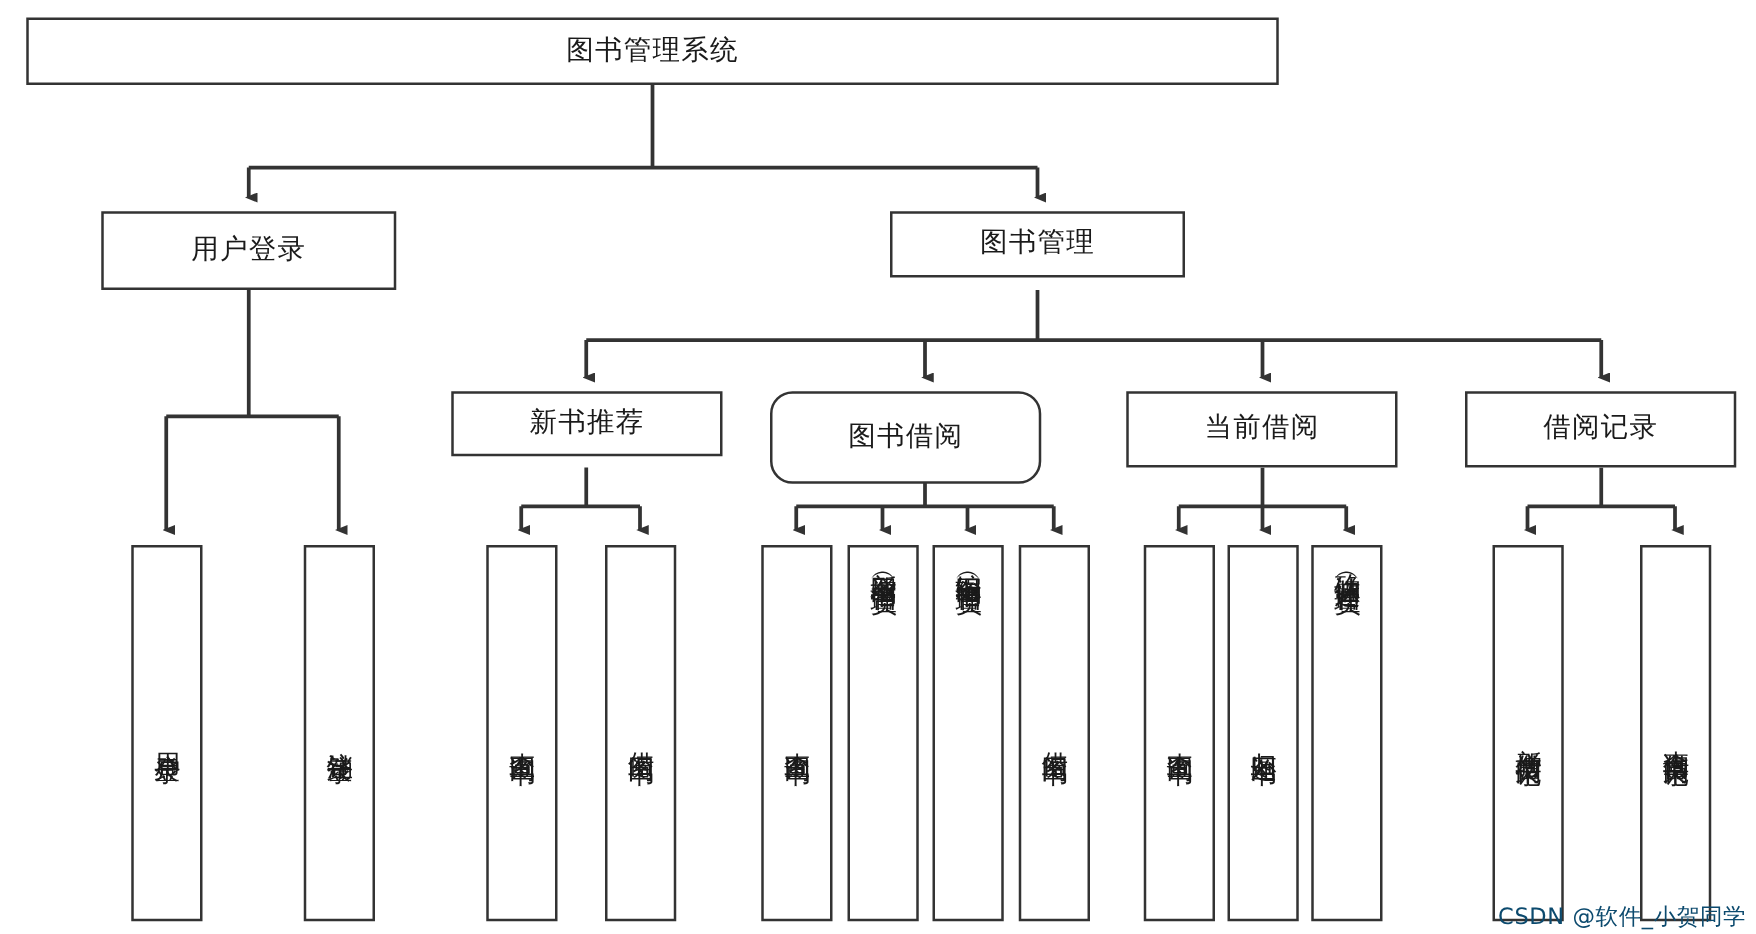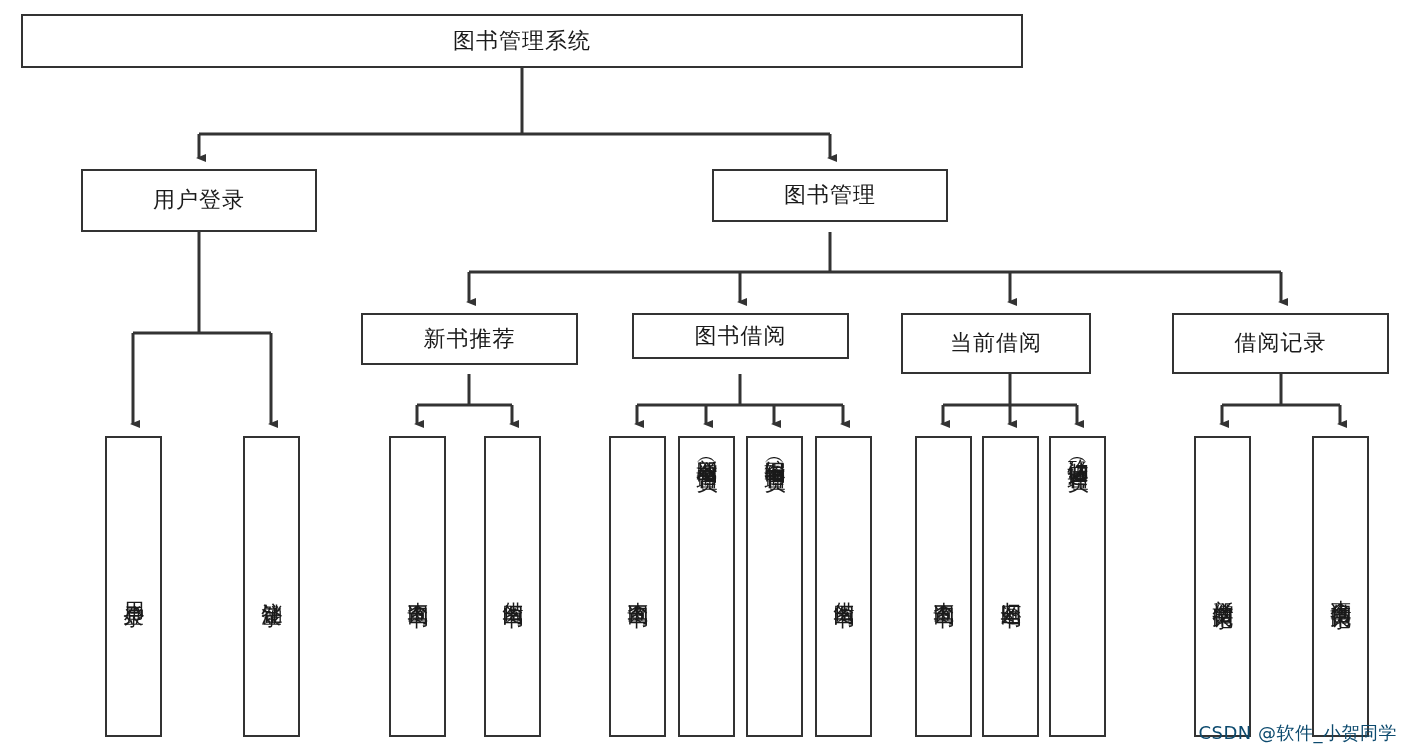--- a/index.html
+++ b/index.html
@@ -134,24 +134,24 @@
   <div class="node horiz" style="left:81px; top:169px; width:236px; height:63px;">
     <span>用户登录</span>
   </div>
   <div class="node horiz" style="left:712px; top:169px; width:236px; height:53px;">
     <span>图书管理</span>
   </div>
 
   <div class="node horiz" style="left:361px; top:313px; width:217px; height:52px;">
     <span>新书推荐</span>
   </div>
-  <div class="node horiz" style="left:632px; top:313px; width:217px; height:46px;">
+  <div class="node horiz" style="left:616px; top:313px; width:217px; height:74px;border-radius:18px;">
     <span>图书借阅</span>
   </div>
-  <div class="node horiz" style="left:901px; top:313px; width:190px; height:61px;">
+  <div class="node horiz" style="left:901px; top:313px; width:217px; height:61px;">
     <span>当前借阅</span>
   </div>
   <div class="node horiz" style="left:1172px; top:313px; width:217px; height:61px;">
     <span>借阅记录</span>
   </div>
 
   <div class="node vert" style="left:105px; top:436px; width:57px; height:301px;">
     <span class="vlabel centered">用户登录</span>
   </div>
   <div class="node vert" style="left:243px; top:436px; width:57px; height:301px;">

